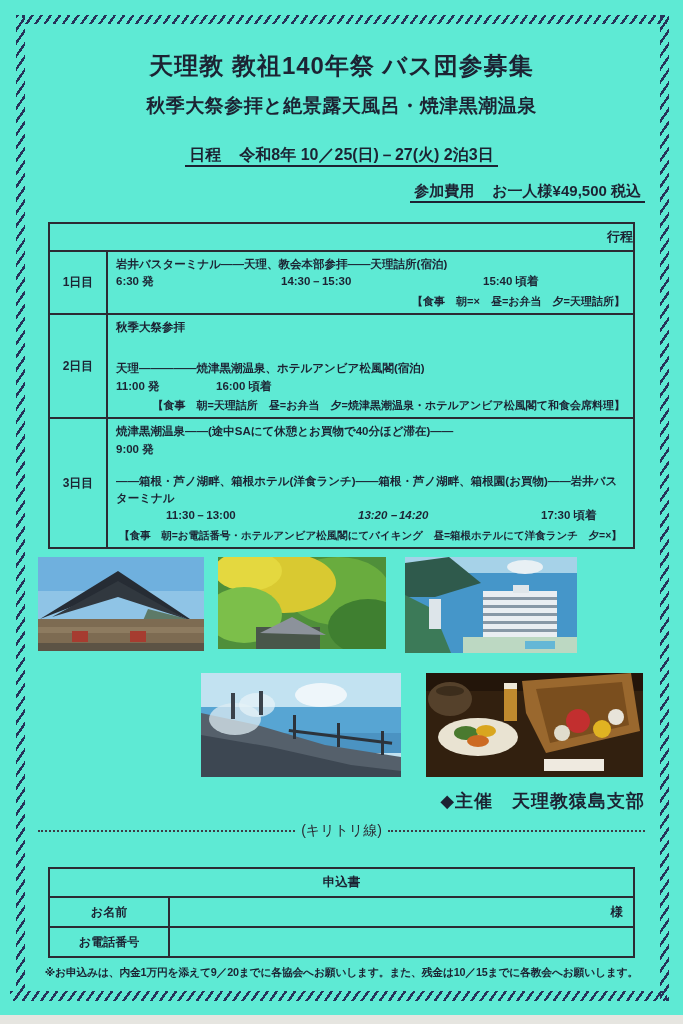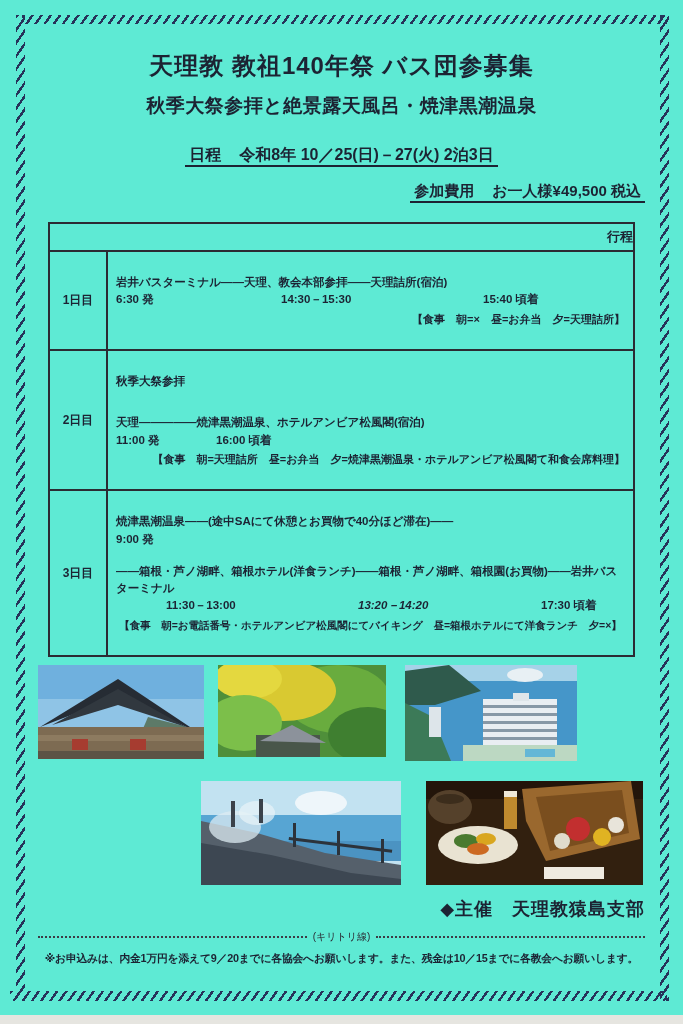--- a/index.html
+++ b/index.html
@@ -28,21 +28,21 @@
   .uline{border-bottom:2px solid #1c2333;padding:0 4px 2px;}
   .gap{display:inline-block;width:18px;}
 
   
   .itin{margin:21px 10px 0;border:2px solid #2b2b33;}
   .itin-head{text-align:right;font-size:13px;padding:4px 0;border-bottom:2px solid #2b2b33;}
   .itin-row{display:flex;border-bottom:2px solid #2b2b33;}
   .itin-row:last-child{border-bottom:none;}
   .day-cell{width:56px;flex:0 0 56px;border-right:2px solid #2b2b33;
     display:flex;align-items:center;justify-content:center;font-size:12px;}
-  .cell{flex:1;padding:22px 8px;font-size:11.5px;line-height:1.5;}
+  .cell{flex:1;padding:4px 8px;font-size:11.5px;line-height:1.5;}
   .t-row{display:flex;}
   .t-row span{display:block;}
   .r1-t1{width:118px;} .r1-t2{width:202px;margin-left:47px;}
   .r2-t1{width:100px;}
   .r3-times{padding-left:50px;}
   .r3-t2{width:192px;} .r3-t3{width:183px;font-style:italic;}
   .meals-right{text-align:right;font-size:11px;margin-top:2px;}
   .meals-center{text-align:center;font-size:10.5px;margin-top:3px;}
   .sp{height:15px;}
   .sp2{height:24px;}
@@ -53,21 +53,21 @@
   .photo svg{display:block;width:100%;height:100%;}
   .ph1{left:0;   top:4;  width:166px;height:94px;}
   .ph2{left:180px;top:2; width:168px;height:92px;}
   .ph3{left:367px;top:4; width:172px;height:96px;}
   .ph4{left:163px;top:116px;width:200px;height:104px;}
   .ph5{left:388px;top:116px;width:217px;height:104px;}
 
   .organizer{text-align:right;font-size:18px;margin-top:10px;letter-spacing:1px;}
   .cutline{display:flex;align-items:center;gap:6px;margin-top:9px;font-weight:normal;}
   .dotline{flex:1;border-top:2px dotted #3c3c46;height:0;}
-  .cut-label{font-size:10px;color:#2a2a33;}
+  .cut-label{font-size:14px;color:#2a2a33;}
 
   
   .form{margin:27px 10px 0;border:2px solid #2b2b33;}
   .form-head{text-align:center;font-size:12.5px;padding:5px 0;border-bottom:2px solid #2b2b33;}
   .form-row{display:flex;border-bottom:2px solid #2b2b33;height:28px;}
   .form-row:last-child{border-bottom:none;}
   .form-label{width:118px;flex:0 0 118px;border-right:2px solid #2b2b33;
     display:flex;align-items:center;justify-content:center;font-size:12px;}
   .form-value{flex:1;display:flex;align-items:center;justify-content:flex-end;
     padding:0 10px;font-size:12.5px;}
@@ -238,19 +238,32 @@
     </div>
 
     <div class="organizer">◆主催　天理教猿島支部</div>
 
     <div class="cutline">
       <span class="dotline"></span>
       <span class="cut-label">(キリトリ線)</span>
       <span class="dotline"></span>
     </div>
 
+    <div class="form">
+      <div class="form-head">申込書</div>
+      <div class="form-row">
+        <div class="form-label">お名前</div>
+        <div class="form-value">
+          <span>様</span>
+        </div>
+      </div>
+      <div class="form-row">
+        <div class="form-label">お電話番号</div>
+        <div class="form-value"></div>
+      </div>
+    </div>
 
     <div class="note">※お申込みは、内金1万円を添えて9／20までに各協会へお願いします。また、残金は10／15までに各教会へお願いします。</div>
 
   </div>
 
   <div class="scan-edge"></div>
 </div>
 
 </body></html>

